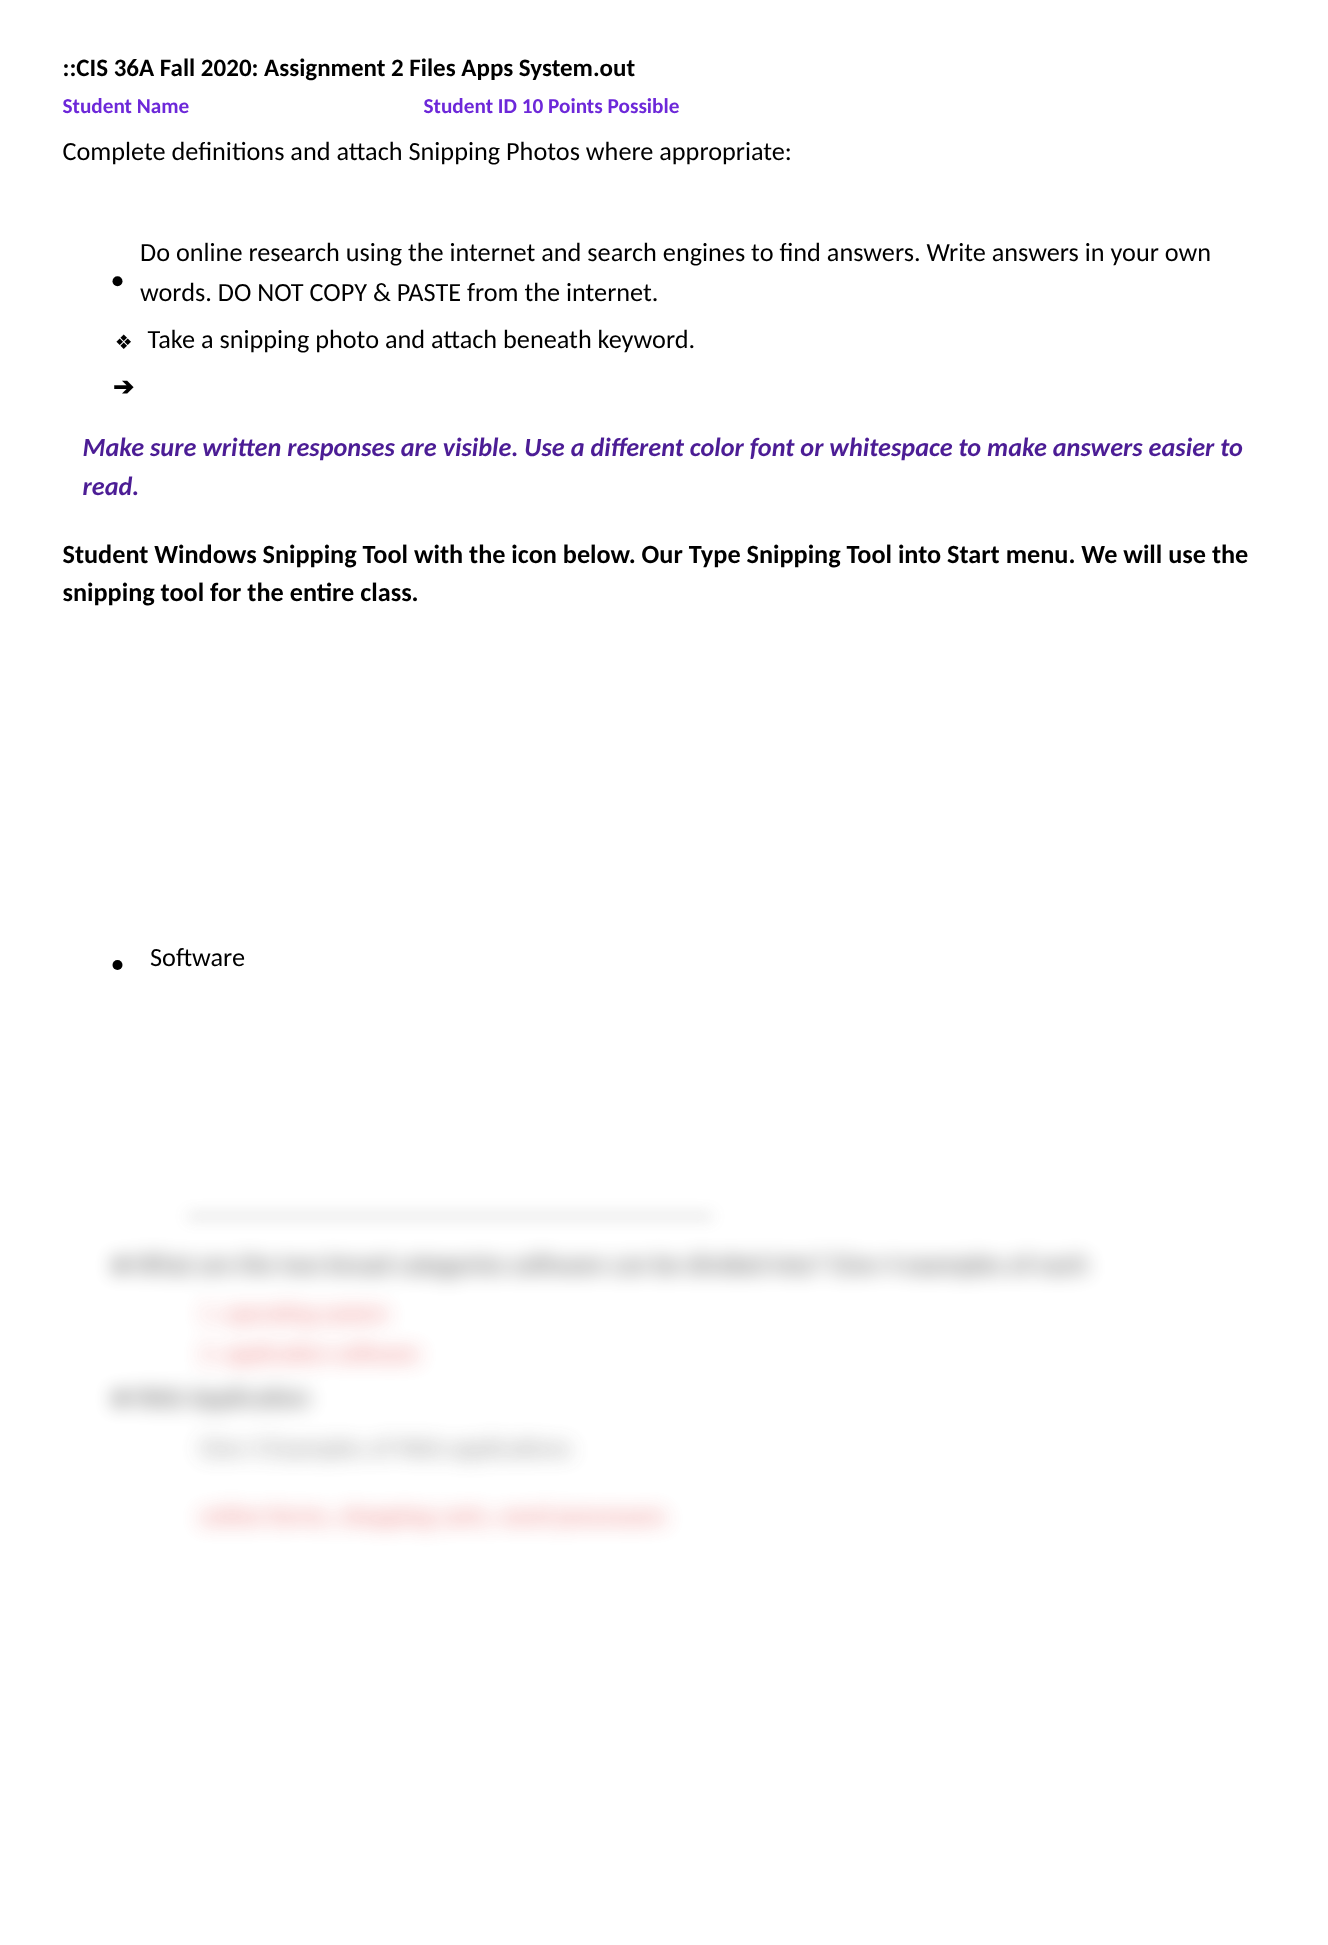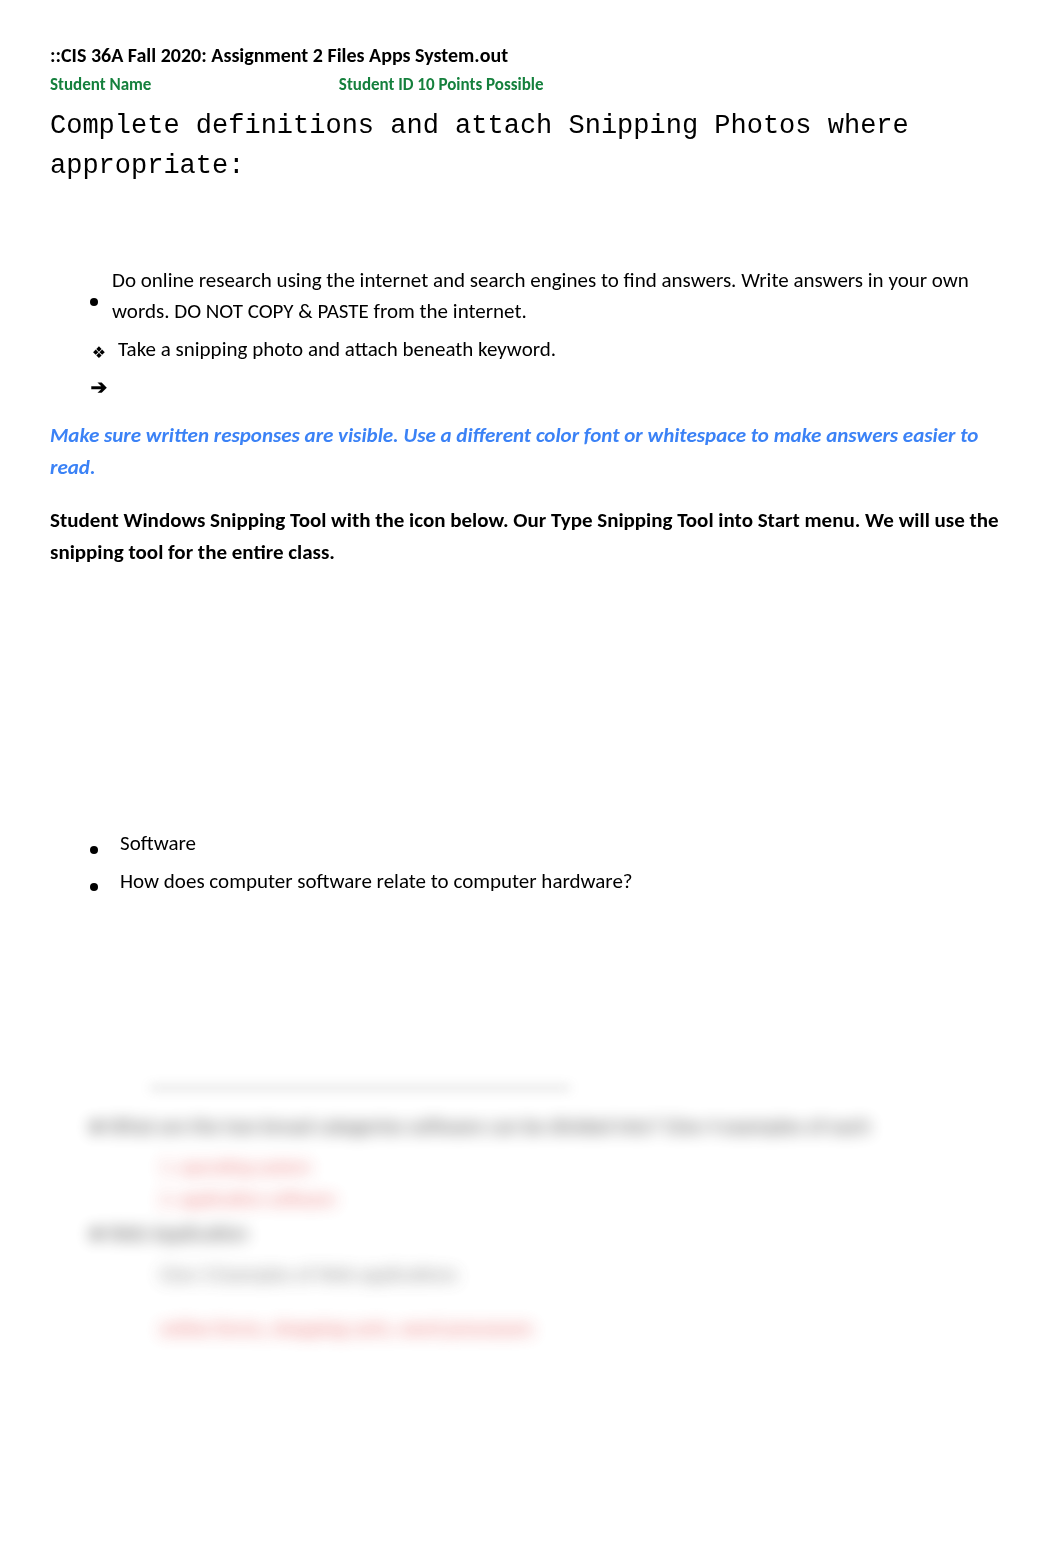--- a/index.html
+++ b/index.html
@@ -19,31 +19,30 @@
     }
     .header-line1 {
       font-weight: bold;
       font-size: 20px;
       color: #000;
       margin-bottom: 2px;
     }
     .header-line2 {
       font-weight: bold;
       font-size: 17px;
-      color: #15803d;
+      color: #6d28d9;
       margin-bottom: 8px;
     }
     .header-line2 .name {
       display: inline-block;
       width: 285px;
     }
     .intro {
-      font-size: 27px;
-      margin-bottom: 78px;
-      font-family: Liberation Mono, monospace;
+      font-size: 21px;
+      margin-bottom: 50px;
     }
     .instructions {
       margin-left: 40px;
       margin-bottom: 24px;
     }
     .instruction-item {
       display: flex;
       align-items: center;
       margin-bottom: 6px;
     }
@@ -77,23 +76,24 @@
       display: flex;
       align-items: center;
       justify-content: center;
       font-size: 20px;
       font-weight: bold;
       color: #000;
     }
     .note {
       font-style: italic;
       font-weight: bold;
-      color: #3b82f6;
+      color: #4c1d95;
       font-size: 21px;
       margin-bottom: 22px;
+      margin-left: 16px;
     }
     .activate {
       font-weight: bold;
       font-size: 21px;
       margin-bottom: 260px;
     }
     .questions {
       margin-left: 40px;
       margin-bottom: 190px;
     }
@@ -175,24 +175,20 @@
 
 <div class="note">Make sure written responses are visible. Use a different color font or whitespace to make answers easier to read.</div>
 
 <div class="activate">Student Windows Snipping Tool with the icon below. Our Type Snipping Tool into Start menu. We will use the snipping tool for the entire class.</div>
 
 <div class="questions">
   <div class="question-item">
     <div class="bullet-disc"></div>
     <div class="ql">Software</div>
   </div>
-  <div class="question-item">
-    <div class="bullet-disc"></div>
-    <div class="ql">How does computer software relate to computer hardware?</div>
-  </div>
 </div>
 
 <div class="divider-blur"></div>
 
 <div class="blurred-section">
   <div class="blur-main">● <span>What are the two broad categories software can be divided into? Give 4 examples of each</span></div>
   <div class="blur-sub">1. operating system</div>
   <div class="blur-sub">2. application software</div>
   <div class="blur-item">● <span>Web Application</span></div>
   <div class="blur-subnum">Give 3 Examples of Web applications</div>

